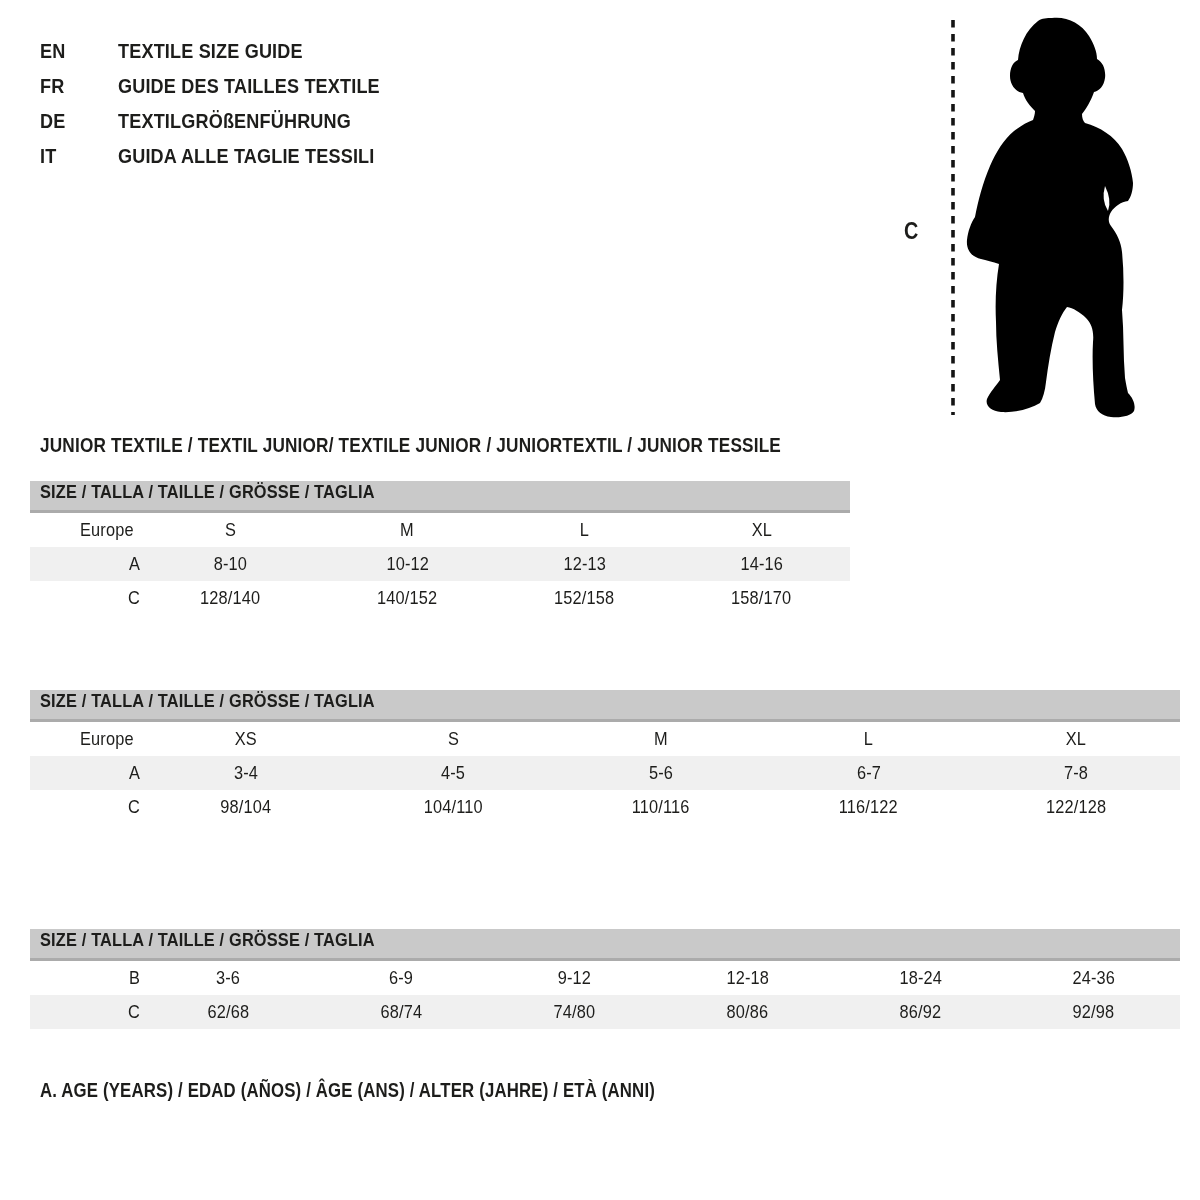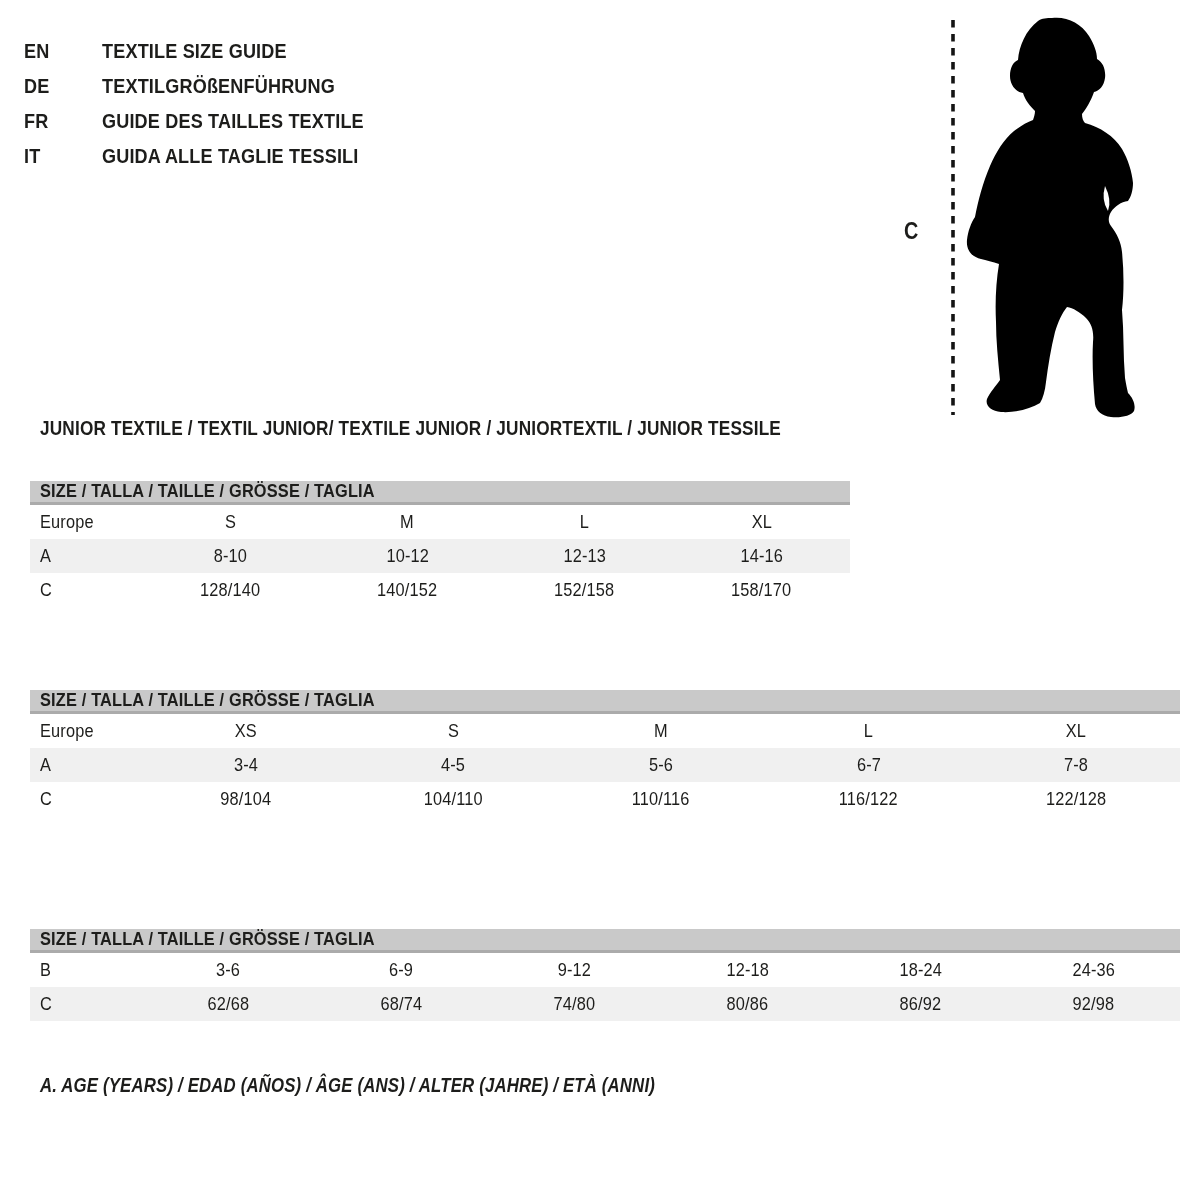--- a/index.html
+++ b/index.html
@@ -25,68 +25,68 @@
   }
   .cond-c {
     display: inline-block;
     transform: scaleX(0.86);
     transform-origin: 50% 50%;
     white-space: nowrap;
     letter-spacing: 0.2px;
   }
 
   
-  .lang-list { position: absolute; left: 24px; top: 33px; }
+  .lang-list { position: absolute; left: 40px; top: 33px; }
   .lang-row { display: flex; height: 35px; align-items: center; font-size: 21px; font-weight: 700; }
   .lang-code { width: 78px; }
 
   
   .figure-svg { position: absolute; left: 945px; top: 10px; }
   .c-label { position: absolute; left: 904px; top: 218px; font-size: 23px; font-weight: 700; }
 
   
   .sec-title { position: absolute; left: 40px; font-size: 20px; font-weight: 700; line-height: 22px; }
   .sec-title .sub { font-size: 13px; vertical-align: -4px; font-weight: 700; }
   .two-line { line-height: 32px; }
 
   
   .sg-table { position: absolute; left: 30px; }
   .thead {
-    height: 24px; background: #c9c9c9;
+    height: 32px; background: #c9c9c9;
     border-bottom: 3px solid #ababab;
-    display: flex; align-items: flex-end;
+    display: flex; align-items: flex-start;
     padding-left: 10px; box-sizing: border-box;
     font-size: 19px; font-weight: 700;
   }
   .trow { display: flex; height: 34px; align-items: center; font-size: 19px; }
   .trow.shaded { background: #f0f0f0; }
-  .tlabel { width: 112px; padding-left: 10px; box-sizing: border-box; flex: none; }
+  .tlabel { width: 112px; padding-left: 10px; box-sizing: border-box; flex: none; text-align: right; }
   .tcell { flex: 1; text-align: center; }
 
   
   .legend { position: absolute; left: 40px; top: 1074px; }
-  .legend-line { height: 33px; display: flex; align-items: flex-start; font-size: 19.5px; font-weight: 700; font-style: italic; }
+  .legend-line { height: 33px; display: flex; align-items: center; font-size: 19.5px; font-weight: 700; }
 </style>
 </head>
 <body>
 
 <div class="canvas">
 
   <div class="lang-list">
     <div class="lang-row">
       <span class="lang-code"><span class="cond">EN</span></span>
       <span class="cond">TEXTILE SIZE GUIDE</span>
     </div>
     <div class="lang-row">
+      <span class="lang-code"><span class="cond">FR</span></span>
+      <span class="cond">GUIDE DES TAILLES TEXTILE</span>
+    </div>
+    <div class="lang-row">
       <span class="lang-code"><span class="cond">DE</span></span>
       <span class="cond">TEXTILGRÖßENFÜHRUNG</span>
-    </div>
-    <div class="lang-row">
-      <span class="lang-code"><span class="cond">FR</span></span>
-      <span class="cond">GUIDE DES TAILLES TEXTILE</span>
     </div>
     <div class="lang-row">
       <span class="lang-code"><span class="cond">IT</span></span>
       <span class="cond">GUIDA ALLE TAGLIE TESSILI</span>
     </div>
   </div>
 
   <div class="c-label">
     <span class="cond">C</span>
   </div>
@@ -131,21 +131,21 @@
       C76,116 82,112 88,110
       C89,107 90,104 90,101
       C85,96 80,90 78,83
       C71,82 65,75 65,66
       C65,58 68,52 73,50
       C74,36 81,20 93,11
       C97,8 102,8 107,8 Z"></path>
     <path fill="#ffffff" d="M160,176 q7,14 3,25 q-7,-11 -3,-25 Z"></path>
   </svg>
 
-  <div class="sec-title" style="top:417px;text-align:center;">
+  <div class="sec-title" style="top:434px;text-align:center;">
     <span class="cond">JUNIOR TEXTILE / TEXTIL JUNIOR/ TEXTILE JUNIOR / JUNIORTEXTIL / JUNIOR TESSILE</span>
   </div>
   <div class="sg-table" style="top:481px; width:820px;">
     <div class="thead">
       <span class="cond">SIZE / TALLA / TAILLE / GRÖSSE / TAGLIA</span>
     </div>
     <div class="trow">
       <span class="tlabel"><span class="cond">Europe</span></span>
       <span class="tcell"><span class="cond-c">S</span></span>
       <span class="tcell"><span class="cond-c">M</span></span>

